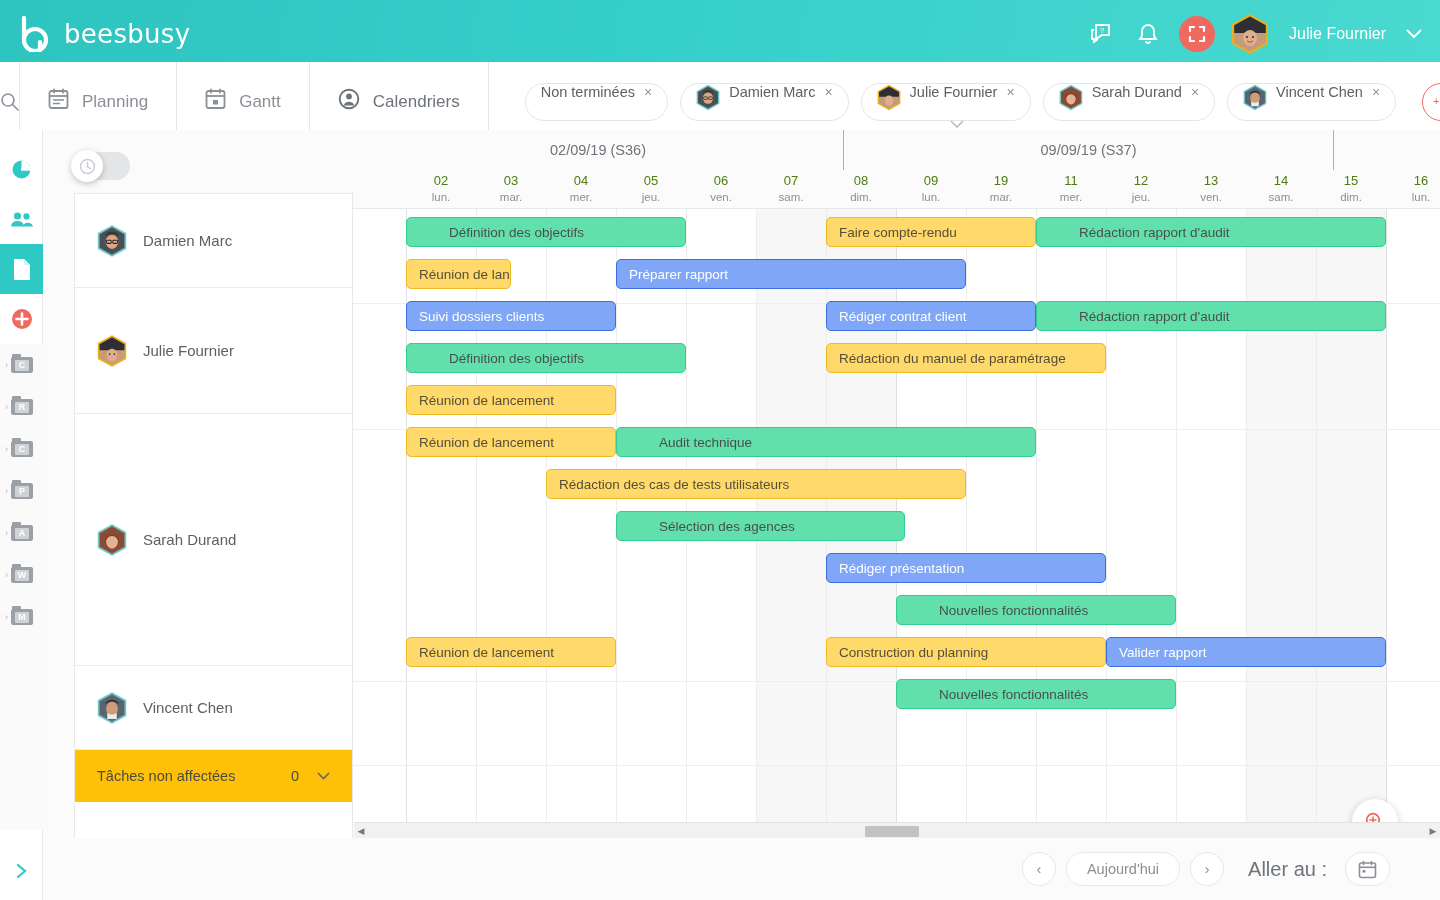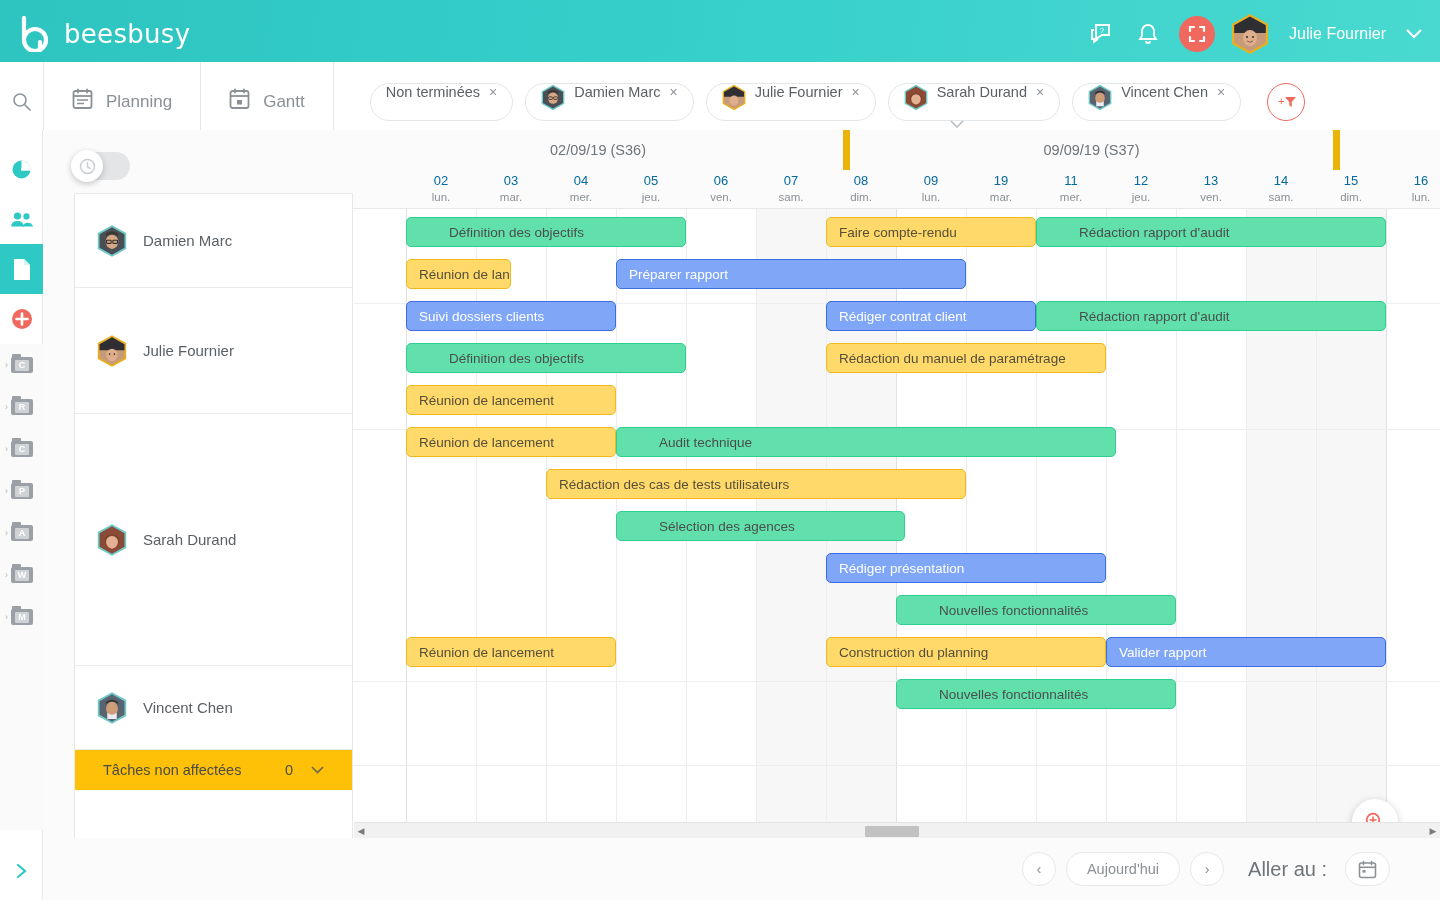--- a/index.html
+++ b/index.html
@@ -121,41 +121,41 @@
     position: absolute; top: 63px; left: 31px; width: 279px; height: 752px;
     background: #fff; border: 1px solid #e6e8ea; border-bottom: none;
   }
   .person-row {
     display: flex; align-items: center; padding-left: 22px; gap: 16px;
     border-bottom: 1px solid #e8eaec;
   }
   .person-row .hexavatar { width: 30px; height: 34px; }
   .person-name { font-size: 15px; color: #5b6065; }
   .unassigned {
-    display: flex; align-items: center; height: 40px; background: #fec107;
-    padding: 0 28px; font-size: 14.5px; color: #4b4b43; cursor: pointer;
+    display: flex; align-items: center; height: 52px; background: #fec107;
+    padding: 0 22px; font-size: 14.5px; color: #4b4b43; cursor: pointer;
   }
   .unassigned .count { margin-left: auto; margin-right: 18px; }
   .unassigned .cv { font-size: 12px; }
 
   
   .timeline {
     position: absolute; top: 0; left: 310px; width: 1087px; height: 770px; overflow: hidden;
   }
   .week-hdr { position: absolute; top: 0; left: 0; height: 40px; width: 1087px; }
   .week-cell {
     position: absolute; top: 0; height: 40px; display: flex; align-items: center; justify-content: center;
-    font-size: 14.5px; color: #6e7479; border-left: 7px solid #eab308;
+    font-size: 14.5px; color: #6e7479; border-left: 1px solid #eab308;
   }
   .day-hdr { position: absolute; top: 40px; left: 0; height: 38px; width: 1087px; }
   .day-cell {
     position: absolute; top: 0; height: 38px; width: 70px; text-align: center;
     font-size: 12.5px; color: #7d8287; line-height: 1.35; padding-top: 2px;
   }
-  .day-cell .dn { display: block; font-size: 13px; color: #0369a1; }
+  .day-cell .dn { display: block; font-size: 13px; color: #4d7c0f; }
   .day-cell .dw { display: block; font-size: 11.5px; color: #8b9095; }
 
   .grid-body {
     position: absolute; top: 78px; left: 0; width: 1087px; height: 660px;
     background: #fff; border-top: 1px solid #e6e8ea;
   }
   .col-line { position: absolute; top: 0; bottom: 0; width: 1px; background: #ededee; }
   .col-shade { position: absolute; top: 0; bottom: 0; width: 70px; background: #f7f7f8; }
   .week-line { position: absolute; top: 0; bottom: 0; width: 1px; background: #dfe1e3; }
   .row-line { position: absolute; left: 0; right: 0; height: 1px; background: #eceef0; }
@@ -280,20 +280,30 @@
         <svg width="21" height="22" viewBox="0 0 21 22">
           <rect x="1.5" y="3" width="18" height="17" rx="2" fill="none" stroke="#8a9096" stroke-width="1.8"></rect>
           <path d="M1.5 8h18" stroke="#8a9096" stroke-width="1.8"></path>
           <path d="M6 1.5v3M15 1.5v3" stroke="#8a9096" stroke-width="1.8" stroke-linecap="round"></path>
           <rect x="8" y="12" width="5" height="4.5" fill="#8a9096"></rect>
         </svg>
       </span>
       <span>Gantt</span>
     </div>
 
+    <div class="tab active">
+      <span>
+        <svg width="22" height="22" viewBox="0 0 22 22">
+          <circle cx="11" cy="11" r="9.3" fill="none" stroke="#6d7378" stroke-width="1.9"></circle>
+          <circle cx="11" cy="8.4" r="2.9" fill="#6d7378"></circle>
+          <path d="M5.6 17.4a5.8 5.8 0 0 1 10.8 0" fill="#6d7378"></path>
+        </svg>
+      </span>
+      <span>Calendriers</span>
+    </div>
 
     <div class="chips">
       <div class="chip">
         <span>Non terminées</span>
         <span class="chip-x">×</span>
       </div>
 
       <div class="chip">
         <span class="hexavatar">
           <svg width="24" height="27" viewBox="0 0 38 42">
@@ -648,21 +658,21 @@
           </div>
           <div class="bar yellow" style="left: 473px; width: 280px; top: 134px;">
             <span>Rédaction du manuel de paramétrage</span>
           </div>
           <div class="bar yellow" style="left: 53px; width: 210px; top: 176px;">
             <span>Réunion de lancement</span>
           </div>
           <div class="bar yellow" style="left: 53px; width: 210px; top: 218px;">
             <span>Réunion de lancement</span>
           </div>
-          <div class="bar green" style="left: 263px; width: 500px; top: 218px; text-align: center;">
+          <div class="bar green" style="left: 263px; width: 420px; top: 218px; text-align: center;">
             <span>Audit technique</span>
           </div>
           <div class="bar yellow" style="left: 193px; width: 420px; top: 260px;">
             <span>Rédaction des cas de tests utilisateurs</span>
           </div>
           <div class="bar green" style="left: 263px; width: 289px; top: 302px;">
             <span>Sélection des agences</span>
           </div>
           <div class="bar blue" style="left: 473px; width: 280px; top: 344px;">
             <span>Rédiger présentation</span>

